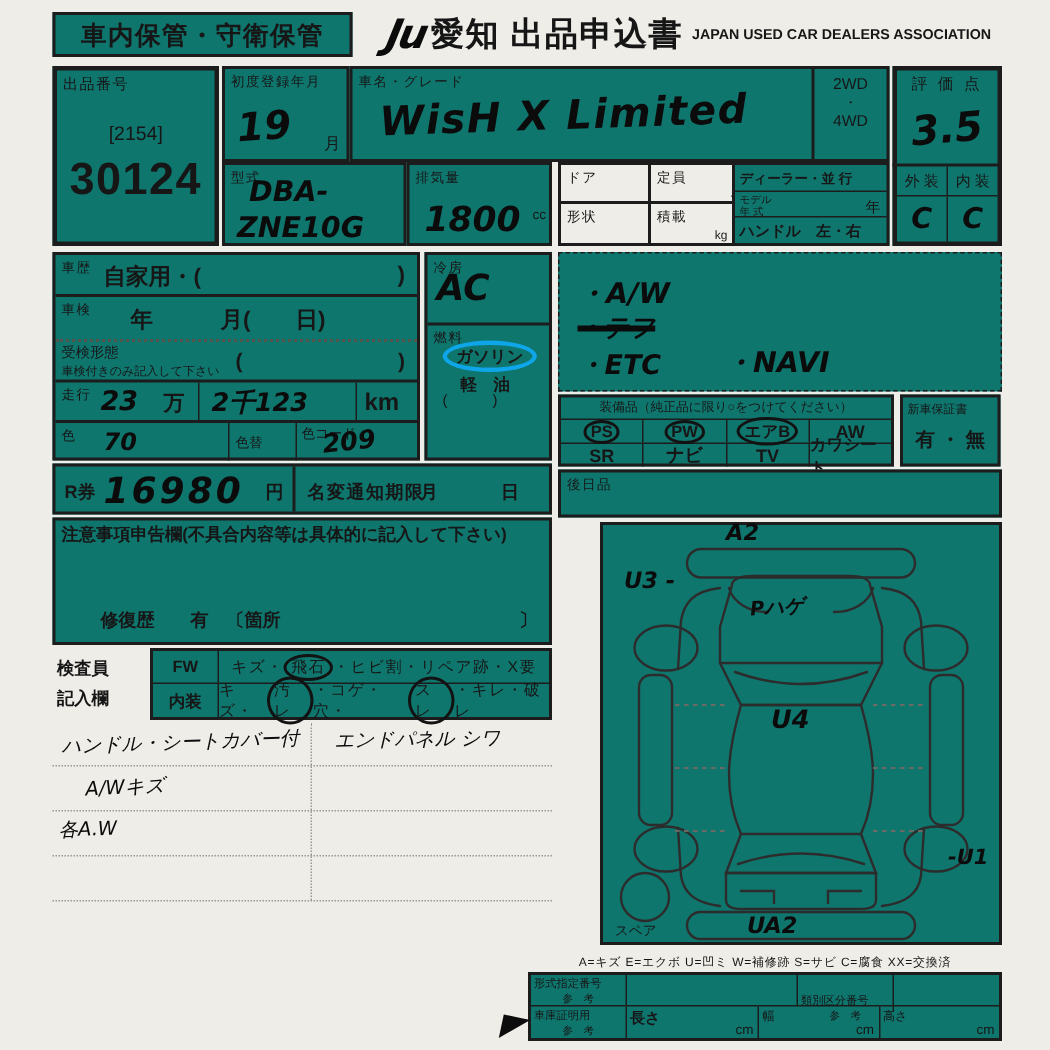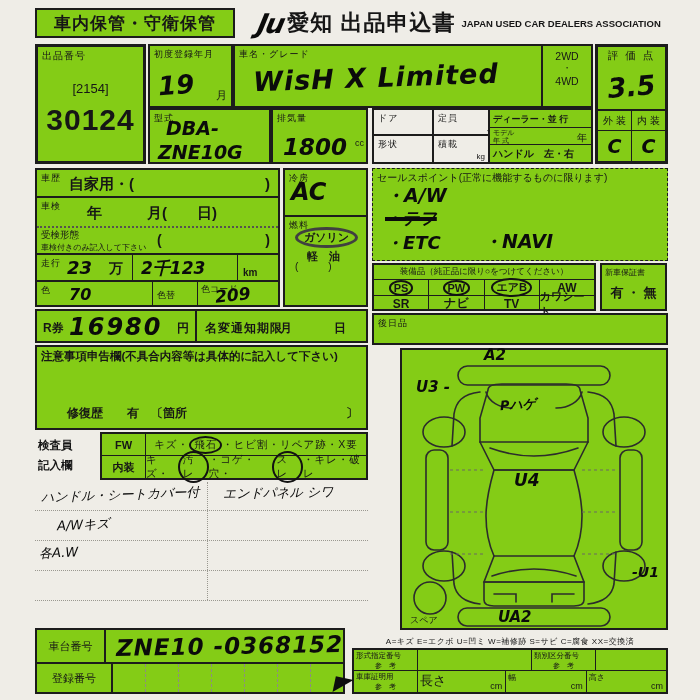--- a/index.html
+++ b/index.html
@@ -1,28 +1,28 @@
 <!DOCTYPE html>
 <html><head>
 <meta charset="utf-8">
 <style>
   * { margin:0; padding:0; box-sizing:border-box; }
   html,body { width:700px; height:700px; }
   body { background:#d9d7d2; font-family:"Liberation Sans","DejaVu Sans",sans-serif; color:#161616; }
   #sheet { position:relative; width:700px; height:700px; background:#efede7; overflow:hidden; }
-  .box { position:absolute; border:2px solid #1c1c1c; background:#84cc16; }
+  .box { position:absolute; border:2px solid #1c1c1c; background:#0f766e; }
   .nobg { background:transparent; }
   .thick { border-width:3px; }
   .lbl { position:absolute; top:2px; left:4px; font-size:10px; letter-spacing:1px; white-space:nowrap; }
   .sm { font-size:9px; }
   .xs { font-size:8px; }
   .prt { font-weight:bold; }
   .hw { font-family:"DejaVu Sans",sans-serif; font-style:italic; font-weight:bold; color:#0b0b0b; white-space:nowrap; }
   .abs { position:absolute; }
-  .circ { border:3px solid #404040; border-radius:50%; padding:0 6px; display:inline-block; }
+  .circ { border:3px solid #0ea5e9; border-radius:50%; padding:0 6px; display:inline-block; }
   .circ2 { border:2.5px solid #121212; border-radius:50%; padding:0 3px; display:inline-block; }
   .strike { text-decoration:line-through; text-decoration-thickness:4px; }
   .ctr { display:flex; align-items:center; justify-content:center; }
   .dotline { position:absolute; border-top:1.5px dotted #9a9890; height:0; }
   .dashv { border-left:1.5px dashed #8d8b84; }
   .tri { position:absolute; width:0; height:0; border-style:solid; }
 </style>
 </head>
 <body>
 
@@ -125,21 +125,21 @@
       <span class="abs prt" style="left:120px; top:4px; font-size:14px;">(</span>
       <span class="abs prt" style="right:8px; top:4px; font-size:14px;">)</span>
     </div>
     <div style="height:27px; position:relative; border-bottom:2px solid #1c1c1c;">
       <span class="lbl sm">走行</span>
       <span class="hw abs" style="left:30px; top:2px; font-size:18px;">23</span>
       <span class="abs prt" style="left:72px; top:5px; font-size:14px;">万</span>
       <span class="abs" style="left:95px; top:0; bottom:0; border-left:1.5px solid #1c1c1c;"></span>
       <span class="hw abs" style="left:104px; top:2px; font-size:17px;">2千123</span>
       <span class="abs" style="left:200px; top:0; bottom:0; border-left:1.5px solid #1c1c1c;"></span>
-      <span class="abs prt" style="left:206px; bottom:2px; font-size:10px;">km</span>
+      <span class="abs prt" style="left:206px; bottom:2px; font-size:16px;">km</span>
     </div>
     <div style="height:25px; position:relative;">
       <span class="lbl sm">色</span>
       <span class="hw abs" style="left:32px; top:3px; font-size:16px;">70</span>
       <span class="abs" style="left:115px; top:0; bottom:0; border-left:1.5px solid #1c1c1c;"></span>
       <span class="abs sm" style="left:120px; top:7px;">色替</span>
       <span class="abs" style="left:160px; top:0; bottom:0; border-left:1.5px solid #1c1c1c;"></span>
       <span class="abs sm" style="left:164px; top:1px;">色コード</span>
       <span class="hw abs" style="left:178px; top:3px; font-size:17px; transform:rotate(-6deg);">209</span>
     </div>
@@ -163,21 +163,20 @@
   <div class="box" style="left:35px; top:309px; width:333px; height:34px;">
     <span class="abs prt" style="left:6px; top:9px; font-size:12px;">R券</span>
     <span class="hw abs" style="left:32px; top:2px; font-size:24px; letter-spacing:2px;">16980</span>
     <span class="abs prt" style="left:140px; top:9px; font-size:12px;">円</span>
     <span class="abs" style="left:158px; top:0; bottom:0; border-left:2px solid #1c1c1c;"></span>
     <span class="abs prt" style="left:168px; top:9px; font-size:12px; letter-spacing:1px;">名変通知期限</span>
     <span class="abs prt" style="right:14px; top:9px; font-size:12px; letter-spacing:6px;">月　　日</span>
   </div>
 
   <div class="box" style="left:372px; top:168px; width:296px; height:93px; border-style:dashed; border-width:1.5px;">
-    <span class="abs" style="left:4px; top:2px; font-size:10px;">セールスポイント(正常に機能するものに限ります)</span>
     <span class="hw abs" style="left:12px; top:14px; font-size:19px;">・A/W</span>
     <span class="hw abs strike" style="left:12px; top:38px; font-size:17px;">・テフ</span>
     <span class="hw abs" style="left:12px; top:62px; font-size:18px;">・ETC</span>
     <span class="hw abs" style="left:110px; top:60px; font-size:19px;">・NAVI</span>
   </div>
 
   <div class="box" style="left:372px; top:263px; width:224px; height:48px;">
     <div style="height:14px; font-size:8.5px; text-align:center; padding-top:1px;">装備品（純正品に限り○をつけてください）</div>
     <div style="display:flex; height:16px; border-top:1.5px solid #1c1c1c;">
       <span class="ctr" style="flex:1; border-right:1.5px solid #1c1c1c;">
@@ -242,38 +241,20 @@
     <div class="dotline" style="left:0; top:58px; width:333px;"></div>
     <div class="dotline" style="left:0; top:88px; width:333px;"></div>
     <div class="dotline" style="left:0; top:118px; width:333px;"></div>
     <div class="abs" style="left:172px; top:0; height:118px; border-left:1.5px dotted #9a9890;"></div>
     <span class="hw abs" style="left:6px; top:4px; font-size:13px; font-weight:normal; transform:rotate(-2deg);">ハンドル・シートカバー付</span>
     <span class="hw abs" style="left:188px; top:2px; font-size:13px; font-weight:normal; transform:rotate(-1deg);">エンドパネル シワ</span>
     <span class="hw abs" style="left:22px; top:34px; font-size:13px; font-weight:normal; transform:rotate(-3deg);">A/Wキズ</span>
     <span class="hw abs" style="left:4px; top:62px; font-size:13px; font-weight:normal; transform:rotate(-2deg);">各A.W</span>
   </div>
 
-  <div class="box" style="left:35px; top:628px; width:310px; height:66px;">
-    <div style="height:34px; display:flex; border-bottom:2px solid #1c1c1c;">
-      <span class="ctr" style="width:76px; font-size:11px; border-right:2px solid #1c1c1c;">車台番号</span>
-      <span class="hw" style="font-size:23px; padding:3px 0 0 10px; letter-spacing:1px; transform:rotate(-1deg);">ZNE10 -0368152</span>
-    </div>
-    <div style="height:28px; display:flex;">
-      <span class="ctr" style="width:76px; font-size:11px; border-right:2px solid #1c1c1c;">登録番号</span>
-      <span style="flex:1; display:flex;">
-        <span style="flex:1;"></span>
-        <span class="dashv" style="flex:1;"></span>
-        <span class="dashv" style="flex:1;"></span>
-        <span class="dashv" style="flex:1;"></span>
-        <span class="dashv" style="flex:1;"></span>
-        <span class="dashv" style="flex:1;"></span>
-        <span class="dashv" style="flex:1;"></span>
-      </span>
-    </div>
-  </div>
 
   <div class="box" style="left:400px; top:348px; width:268px; height:282px;">
     <svg width="264" height="278" viewBox="0 0 264 278">
       <g stroke="#2c2c2c" stroke-width="1.6" fill="none" stroke-linecap="round">
 
         <rect x="56" y="16" width="152" height="19" rx="9.5"></rect>
 
         <path d="M86 40 C86 36 92 34 100 34 H164 C172 34 178 36 178 40 L186 68 V92 H78 V68 Z"></path>
         <path d="M84 42 a26 20 0 0 0 26 16"></path>
         <path d="M180 42 a26 20 0 0 1 -26 16"></path>
@@ -326,33 +307,33 @@
 
   <div class="abs" style="left:352px; top:636px; width:316px; text-align:center; font-size:8px; letter-spacing:0.5px;">A=キズ  E=エクボ  U=凹ミ  W=補修跡  S=サビ  C=腐食  XX=交換済</div>
 
   <div class="box" style="left:352px; top:648px; width:316px; height:46px;">
     <div style="display:flex; height:21px; border-bottom:1.5px solid #1c1c1c;">
       <span style="width:64px; border-right:1.5px solid #1c1c1c; padding:1px 2px;">
         <span style="display:block; font-size:7.5px;">形式指定番号</span>
         <span style="display:block; font-size:7px; text-align:center;">参　考</span>
       </span>
       <span style="flex:1; border-right:1.5px solid #1c1c1c;"></span>
-      <span style="width:64px; border-right:1.5px solid #1c1c1c; padding:1px 2px;">
+      <span style="width:64px; border-right:1.5px solid #1c1c1c; padding:12px 2px;">
         <span style="display:block; font-size:7.5px;">類別区分番号</span>
         <span style="display:block; font-size:7px; text-align:center;">参　考</span>
       </span>
       <span style="width:70px;"></span>
     </div>
     <div style="display:flex; height:21px;">
       <span style="width:64px; border-right:1.5px solid #1c1c1c; padding:1px 2px;">
         <span style="display:block; font-size:7.5px;">車庫証明用</span>
         <span style="display:block; font-size:7px; text-align:center;">参　考</span>
       </span>
       <span style="flex:1.1; border-right:1.5px solid #1c1c1c; position:relative;">
-        <span class="abs" style="left:2px; top:1px; font-size:13px;">長さ</span>
+        <span class="abs" style="left:2px; top:1px; font-size:10px;font-weight:bold;">長さ</span>
         <span class="abs" style="right:3px; bottom:1px; font-size:9px;">cm</span>
       </span>
       <span style="flex:1; border-right:1.5px solid #1c1c1c; position:relative;">
         <span class="abs" style="left:2px; top:1px; font-size:8px;">幅</span>
         <span class="abs" style="right:3px; bottom:1px; font-size:9px;">cm</span>
       </span>
       <span style="flex:1; position:relative;">
         <span class="abs" style="left:2px; top:1px; font-size:8px;">高さ</span>
         <span class="abs" style="right:3px; bottom:1px; font-size:9px;">cm</span>
       </span>

